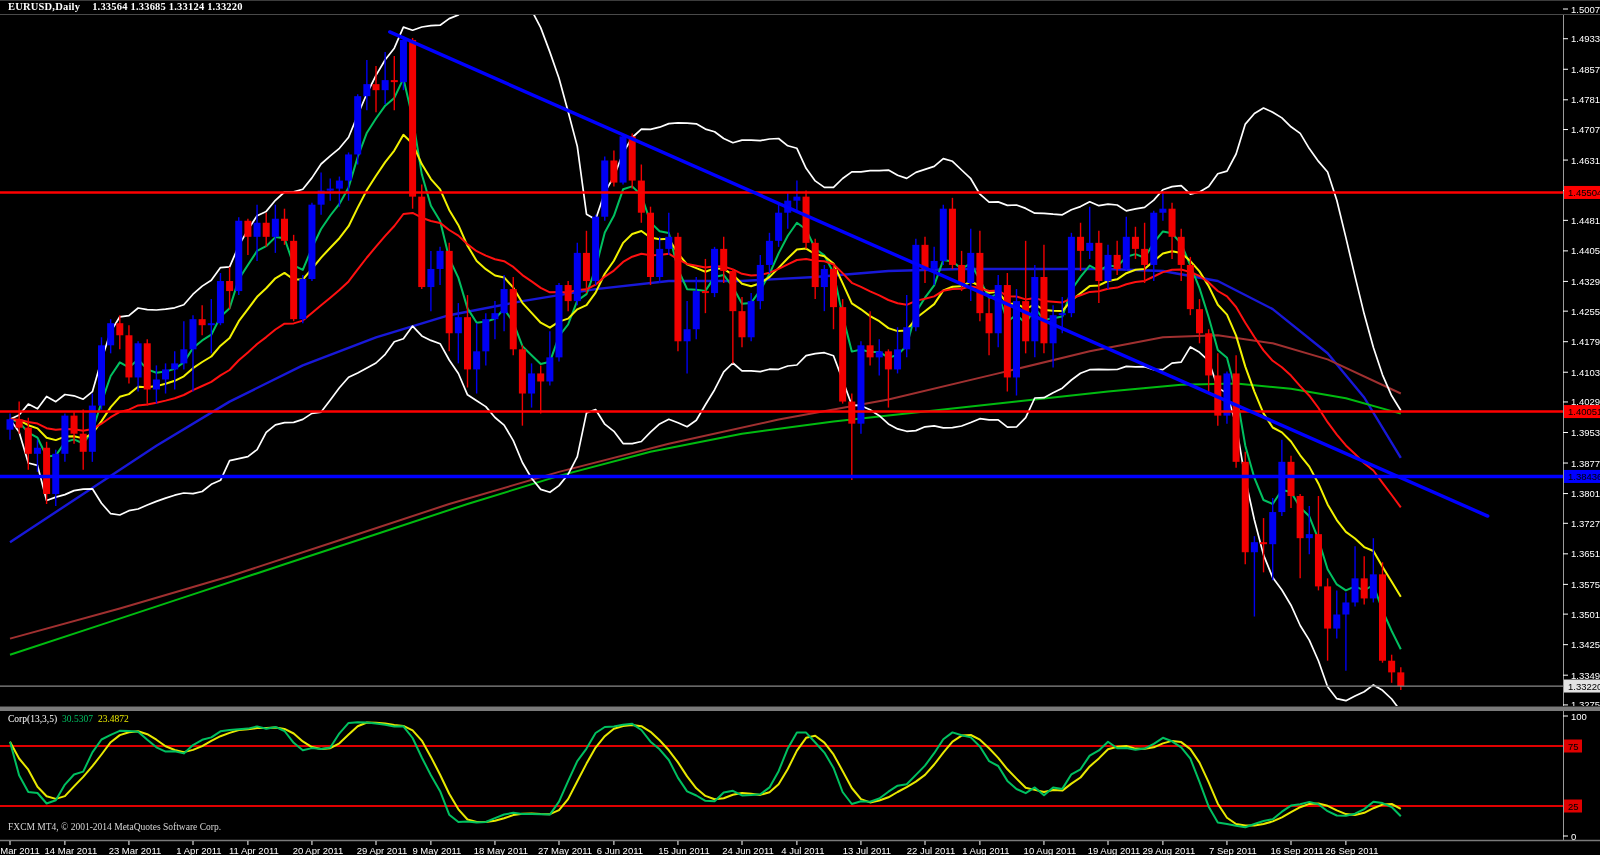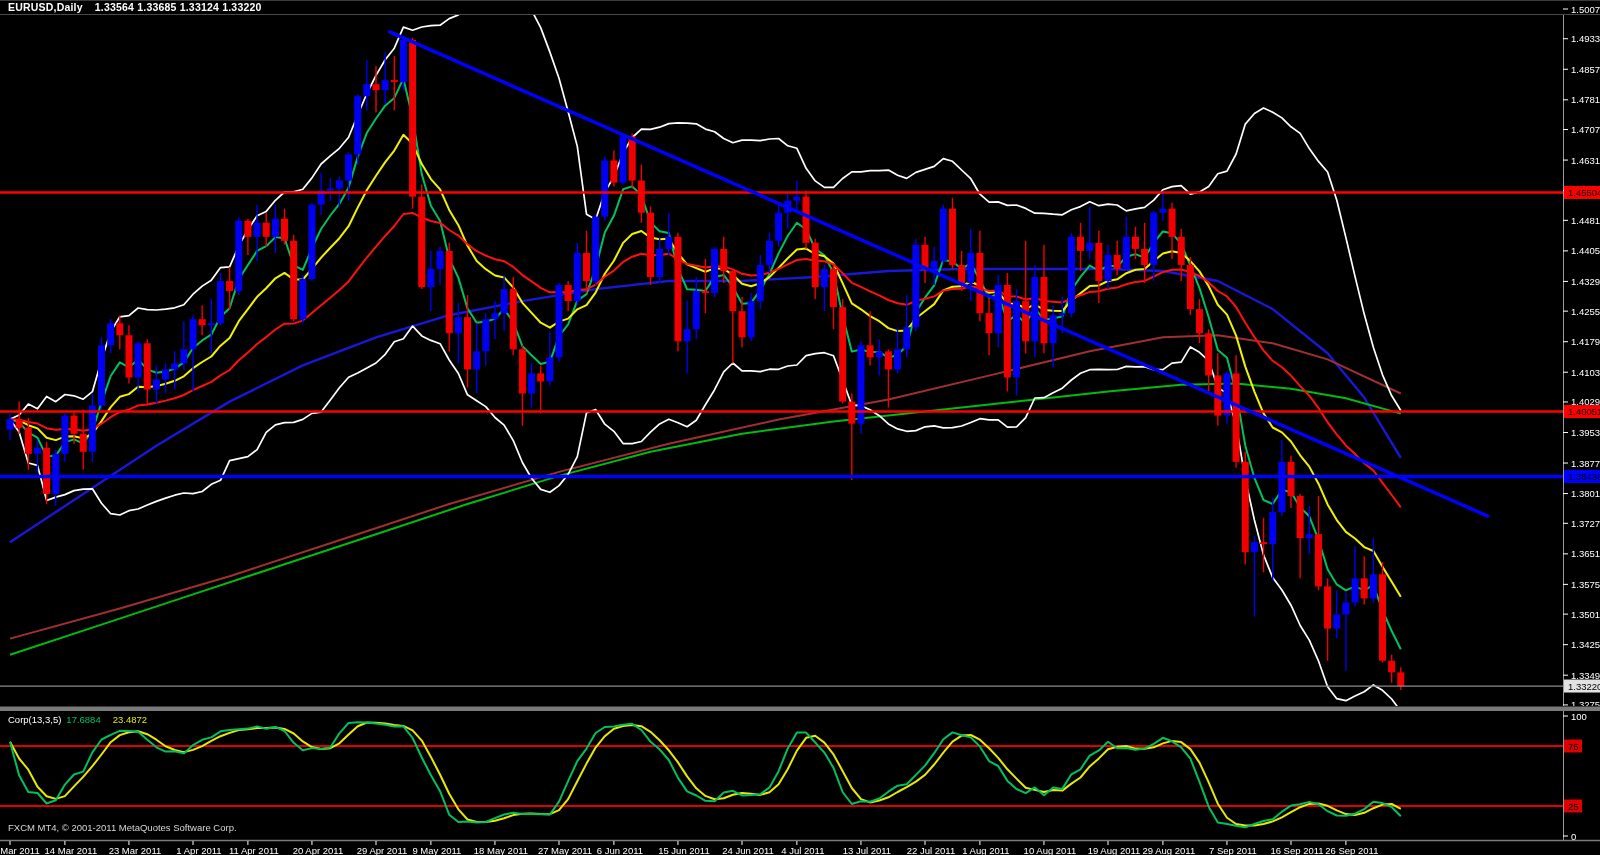--- a/index.html
+++ b/index.html
@@ -1,24 +1,24 @@
 <!DOCTYPE html>
 <html><head>
 <meta charset="utf-8">
 <style>
   html,body{margin:0;padding:0;background:#000;}
   body{width:1600px;height:855px;position:relative;overflow:hidden;
        font-family:"Liberation Sans",sans-serif;}
   #stage{position:absolute;left:0;top:0;}
-  .overlay{position:absolute;white-space:nowrap;}
+  .overlay{position:absolute;white-space:nowrap;font-family:Liberation Serif, serif;}
   #titlebar{left:8px;top:1px;font-size:10.5px;font-weight:bold;color:#ffffff;letter-spacing:0.2px;}
   #titlebar .quote{margin-left:12px;font-weight:bold;}
   #stochlabel{left:8px;top:714px;font-size:9.5px;color:#ffffff;}
   #stochlabel .v1{color:#00c060;margin-left:5px;}
-  #stochlabel .v2{color:#e8e800;margin-left:12px;}
+  #stochlabel .v2{color:#e8e800;margin-left:5px;}
   #copyright{left:8px;top:822px;font-size:9.5px;color:#d6d6d6;}
 </style>
 </head>
 <body>
 
 <svg id="stage" width="1600" height="855">
     <defs>
       <clipPath id="mainClip">
         <rect x="0" y="15" width="1563" height="691"></rect>
       </clipPath>
@@ -477,16 +477,16 @@
       <line x1="1345.9" y1="841" x2="1345.9" y2="845" stroke="#ffffff" stroke-width="1"></line>
       <text x="1351.9" y="853.5" fill="#ffffff" font-size="9.5" text-anchor="middle">26 Sep 2011</text>
     </g>
   </svg>
 
 <div class="overlay" id="titlebar">
   <span>EURUSD,Daily</span><span class="quote">1.33564 1.33685 1.33124 1.33220</span>
 </div>
 
 <div class="overlay" id="stochlabel">
-  <span>Corp(13,3,5)</span><span class="v1">17.6884</span><span class="v2">23.4872</span>
+  <span>Corp(13,3,5)</span><span class="v1">30.5307</span><span class="v2">23.4872</span>
 </div>
 
-<div class="overlay" id="copyright">FXCM MT4, © 2001-2011 MetaQuotes Software Corp.</div>
+<div class="overlay" id="copyright">FXCM MT4, © 2001-2014 MetaQuotes Software Corp.</div>
 
 </body></html>

